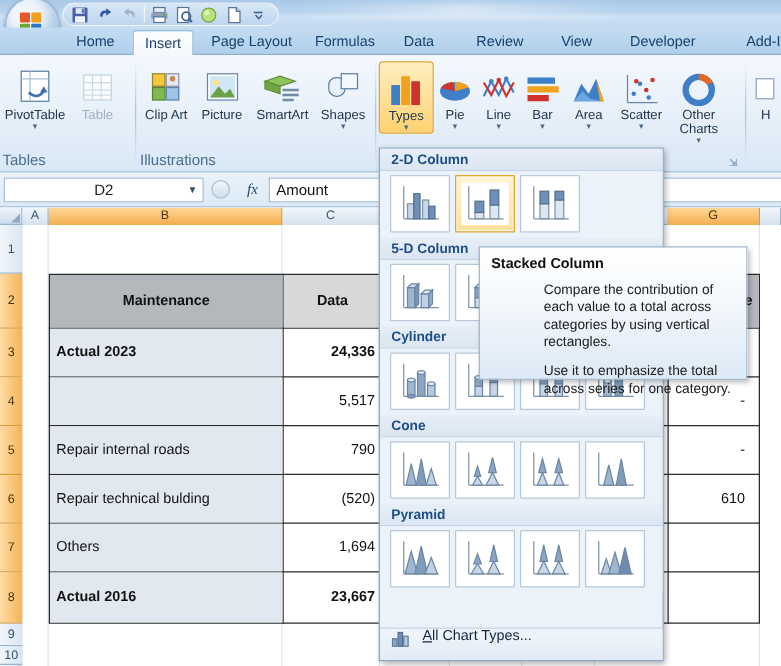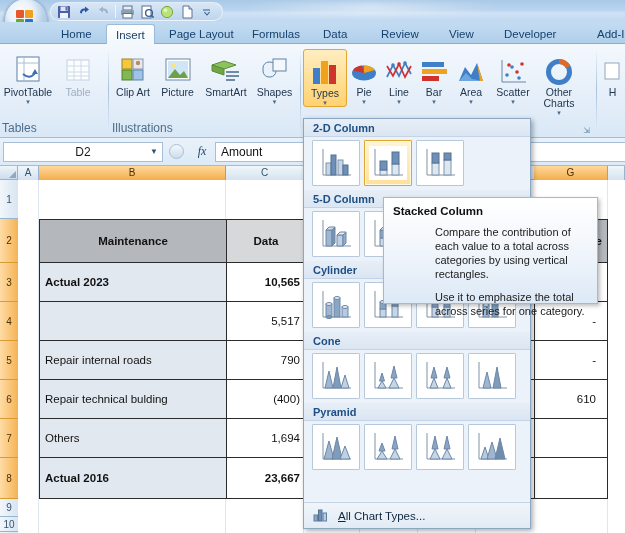--- a/index.html
+++ b/index.html
@@ -177,21 +177,21 @@
   .gitem.sel{
     background:linear-gradient(180deg,#fff4d6,#ffe09b);
     border:1px solid #e0a62c;
     box-shadow:0 0 0 1px #fff8e4 inset;
   }
   .gitem svg{ display:block; }
   #allchart{
     position:absolute; left:0; bottom:0; width:100%; height:26px;
     border-top:1px solid #c4d4e6;
     background:linear-gradient(180deg,#f0f5fa,#e2ebf5);
-    display:flex; align-items:center; padding-left:9px; gap:9px;
+    display:flex; padding-left:9px; gap:9px;
     font-size:11.5px; color:#10263e; cursor:default;
   }
   #allchart u{ text-decoration:none; }
   #allchart .ul{ text-decoration:underline; }
 
   
   #tooltip{
     position:absolute; left:383px; top:197px; width:215px; height:107px;
     background:linear-gradient(180deg,#ffffff 0%,#f4f8fc 40%,#dde9f6 100%);
     border:1px solid #a2b9ce;
@@ -546,32 +546,32 @@
     <div style="position:absolute;left:22px;top:161px;width:186px;height:38px;background:#e2e8f0"></div>
     <div style="position:absolute;left:22px;top:200px;width:186px;height:38px;background:#e2e8f0"></div>
     <div style="position:absolute;left:22px;top:239px;width:186px;height:38px;background:#e2e8f0"></div>
     <div style="position:absolute;left:22px;top:278px;width:186px;height:40px;background:#e2e8f0"></div>
 
     <div class="dcell c b" style="left:22px;top:40px;width:186px;height:42px">Maintenance</div>
     <div class="dcell c b" style="left:209px;top:40px;width:78px;height:42px">Data</div>
     <div class="dcell r b" style="left:517px;top:40px;width:72px;height:42px">se</div>
 
     <div class="dcell b" style="left:22px;top:83px;width:186px;height:38px">Actual 2023</div>
-    <div class="dcell r b" style="left:209px;top:83px;width:78px;height:38px">10,565</div>
+    <div class="dcell r b" style="left:209px;top:83px;width:78px;height:38px">24,336</div>
     <div class="dcell r" style="left:517px;top:83px;width:66px;height:38px"></div>
 
     <div class="dcell r" style="left:209px;top:122px;width:78px;height:38px">5,517</div>
     <div class="dcell r" style="left:517px;top:122px;width:66px;height:38px">-</div>
 
     <div class="dcell" style="left:22px;top:161px;width:186px;height:38px">Repair internal roads</div>
     <div class="dcell r" style="left:209px;top:161px;width:78px;height:38px">790</div>
     <div class="dcell r" style="left:517px;top:161px;width:66px;height:38px">-</div>
 
     <div class="dcell" style="left:22px;top:200px;width:186px;height:38px">Repair technical bulding</div>
-    <div class="dcell r" style="left:209px;top:200px;width:78px;height:38px">(400)</div>
+    <div class="dcell r" style="left:209px;top:200px;width:78px;height:38px">(520)</div>
     <div class="dcell r" style="left:517px;top:200px;width:66px;height:38px">610</div>
 
     <div class="dcell" style="left:22px;top:239px;width:186px;height:38px">Others</div>
     <div class="dcell r" style="left:209px;top:239px;width:78px;height:38px">1,694</div>
     <div class="dcell r" style="left:517px;top:239px;width:66px;height:38px"></div>
 
     <div class="dcell b" style="left:22px;top:278px;width:186px;height:40px">Actual 2016</div>
     <div class="dcell r b" style="left:209px;top:278px;width:78px;height:40px">23,667</div>
     <div class="dcell r" style="left:517px;top:278px;width:66px;height:40px"></div>
   </div>

